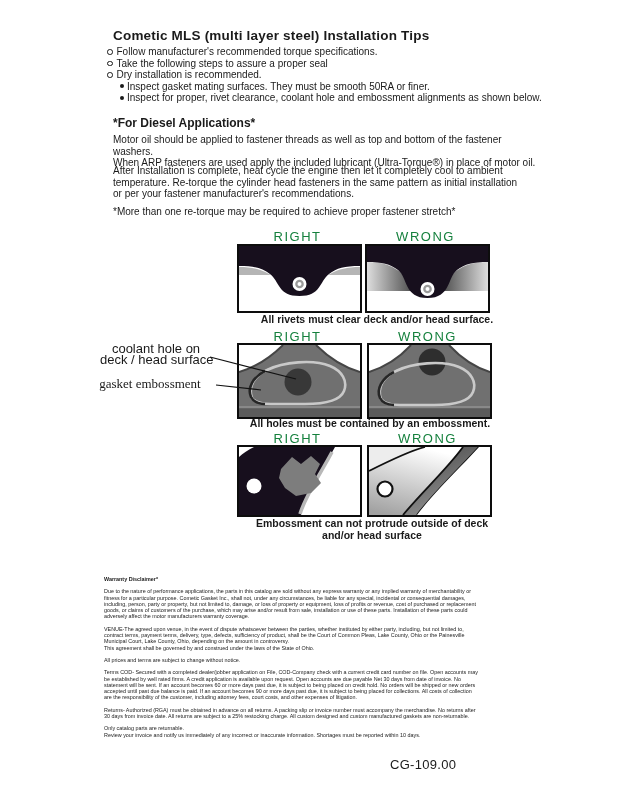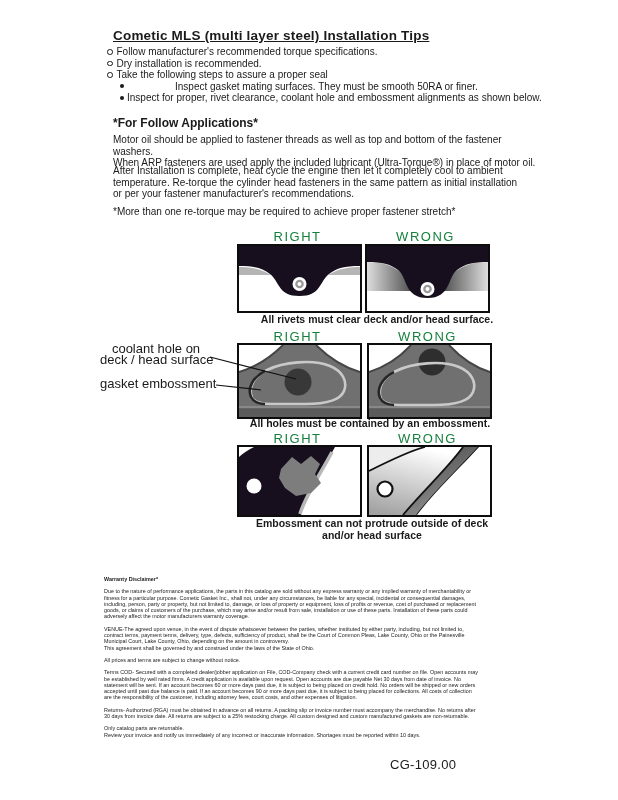--- a/index.html
+++ b/index.html
@@ -3,21 +3,21 @@
 <meta charset="utf-8">
 <style>
   html,body{margin:0;padding:0;}
   body{
     width:618px;height:800px;position:relative;background:#ffffff;
     font-family:"Liberation Sans","DejaVu Sans",sans-serif;color:#1a1a1a;
     overflow:hidden;
   }
   .abs{position:absolute;}
   .title{
-    font-size:13.5px;font-weight:bold;text-decoration:underline;
+    font-size:13.5px;font-weight:bold;
     letter-spacing:.2px;white-space:nowrap;
   }
   .body-line{font-size:10px;line-height:11.5px;white-space:nowrap;display:flex;align-items:center;}
   .marker-ring{width:3.5px;height:3.5px;border:1px solid #1a1a1a;border-radius:50%;
     display:inline-block;margin-right:4px;flex:0 0 auto;}
   .marker-dot{width:4px;height:4px;background:#1a1a1a;border-radius:50%;
     display:inline-block;margin-right:3px;flex:0 0 auto;}
   .section-head{font-size:12px;font-weight:bold;white-space:nowrap;}
   .para{font-size:10px;line-height:11.6px;white-space:pre-line;}
   .fig-head{font-size:13px;letter-spacing:1.5px;color:#15803d;text-align:center;width:121px;}
@@ -35,37 +35,37 @@
 
 <div class="abs title" style="left:113px;top:28px;">Cometic MLS (multi layer steel) Installation Tips</div>
 
 <div class="abs" style="left:107px;top:46px;text-align:center;">
   <div class="body-line">
     <span class="marker-ring"></span>
     <span>Follow manufacturer's recommended torque specifications.</span>
   </div>
   <div class="body-line">
     <span class="marker-ring"></span>
-    <span>Dry installation is recommended.</span>
+    <span>Take the following steps to assure a proper seal</span>
   </div>
   <div class="body-line">
     <span class="marker-ring"></span>
-    <span>Take the following steps to assure a proper seal</span>
-  </div>
-  <div class="body-line" style="margin-left:13px;gap:48px;">
+    <span>Dry installation is recommended.</span>
+  </div>
+  <div class="body-line" style="margin-left:13px;">
     <span class="marker-dot"></span>
     <span>Inspect gasket mating surfaces.  They must be smooth 50RA or finer.</span>
   </div>
   <div class="body-line" style="margin-left:13px;">
     <span class="marker-dot"></span>
     <span>Inspect for proper, rivet clearance, coolant hole and embossment alignments as shown below.</span>
   </div>
 </div>
 
-<div class="abs section-head" style="left:113px;top:116px;">*For Follow Applications*</div>
+<div class="abs section-head" style="left:113px;top:116px;">*For Diesel Applications*</div>
 <div class="abs para" style="left:113px;top:134px;width:430px;">Motor oil should be applied to fastener threads as well as top and bottom of the fastener washers.
 When ARP fasteners are used apply the included lubricant (Ultra-Torque®) in place of motor oil.</div>
 <div class="abs para" style="left:113px;top:165px;width:430px;">After Installation is complete, heat cycle the engine then let it completely cool to ambient
 temperature. Re-torque the cylinder head fasteners in the same pattern as initial installation
 or per your fastener manufacturer's recommendations.</div>
 <div class="abs para" style="left:113px;top:206px;width:430px;">*More than one re-torque may be required to achieve proper fastener stretch*</div>
 
 <div class="abs fig-head" style="left:237px;top:229px;">RIGHT</div>
 <div class="abs fig-head" style="left:365px;top:229px;">WRONG</div>
 
@@ -105,21 +105,21 @@
 
 <div class="abs fig-caption" style="left:237px;top:313px;width:280px;">All rivets must clear deck and/or head surface.</div>
 
 <div class="abs fig-head" style="left:237px;top:329px;">RIGHT</div>
 <div class="abs fig-head" style="left:367px;top:329px;">WRONG</div>
 
 <div class="abs side-label" style="left:100px;top:344px;width:112px;">
   <div>coolant hole on</div>
   <div>deck / head surface</div>
 </div>
-<div class="abs side-label" style="left:100px;top:379px;width:116px;">gasket embossment</div>
+<div class="abs side-label" style="left:92px;top:379px;width:116px;font-family:Liberation Serif, serif;">gasket embossment</div>
 
 <div class="abs fig-box" style="left:237px;top:343px;">
   <svg width="121" height="72" viewBox="0 0 121 72">
     <rect x="0" y="0" width="121" height="72" fill="#707070"></rect>
     <path d="M0,0 H44 C32,12 17,22 0,27 Z" fill="#ffffff"></path>
     <path d="M44,0 C32,12 17,22 0,27" fill="none" stroke="#454545" stroke-width="2"></path>
     <path d="M121,0 H77 C89,12 104,22 121,27 Z" fill="#ffffff"></path>
     <path d="M77,0 C89,12 104,22 121,27" fill="none" stroke="#454545" stroke-width="2"></path>
     <line x1="0" y1="62" x2="121" y2="62" stroke="#929292" stroke-width="1.5"></line>
     <rect x="0" y="63.5" width="121" height="8.5" fill="#5b5b5b"></rect>

